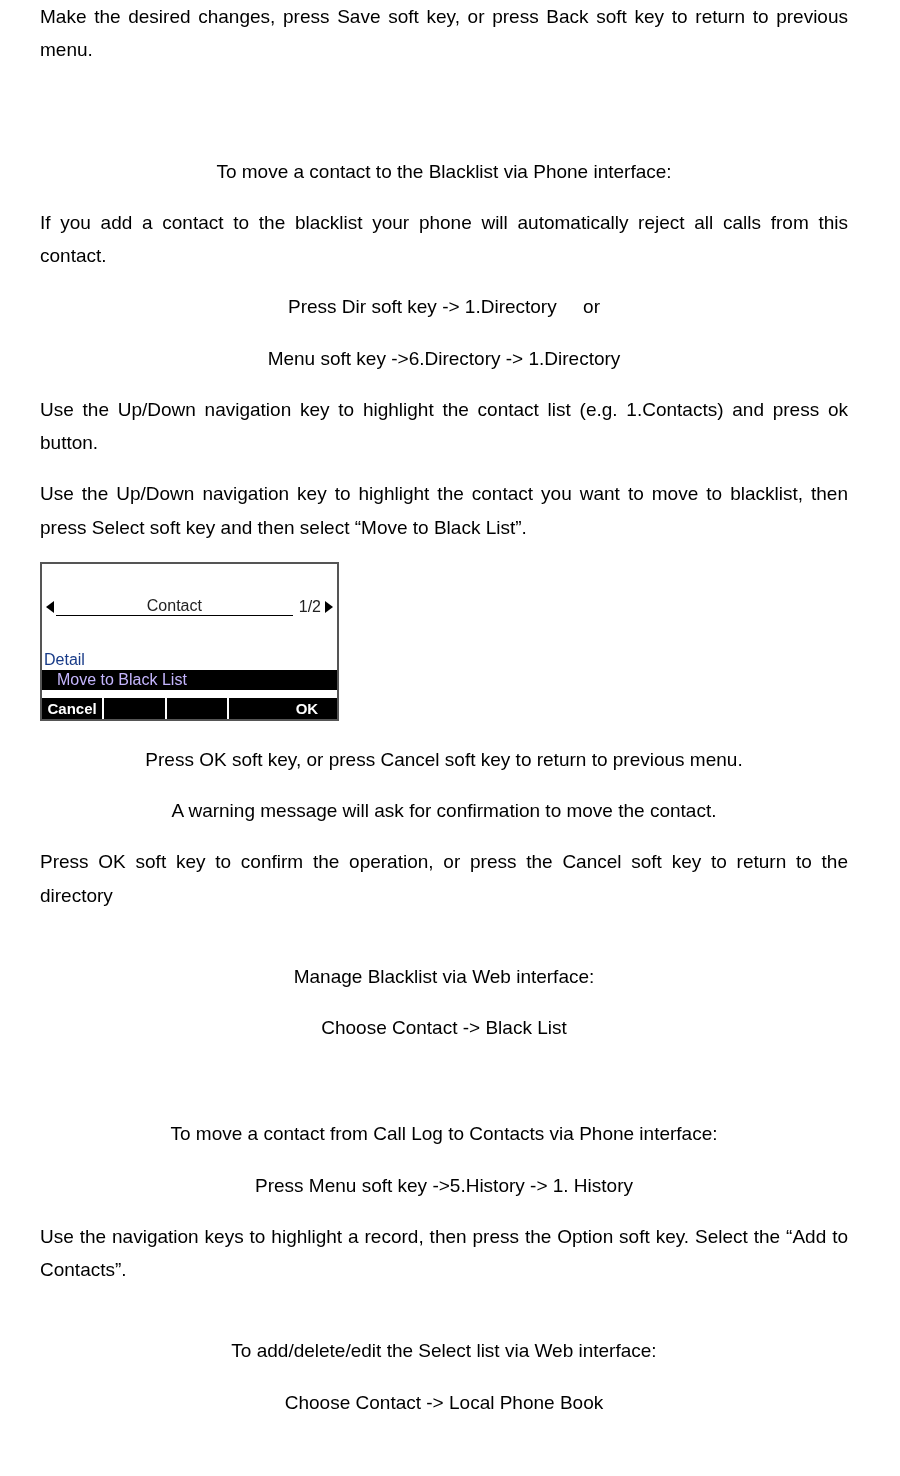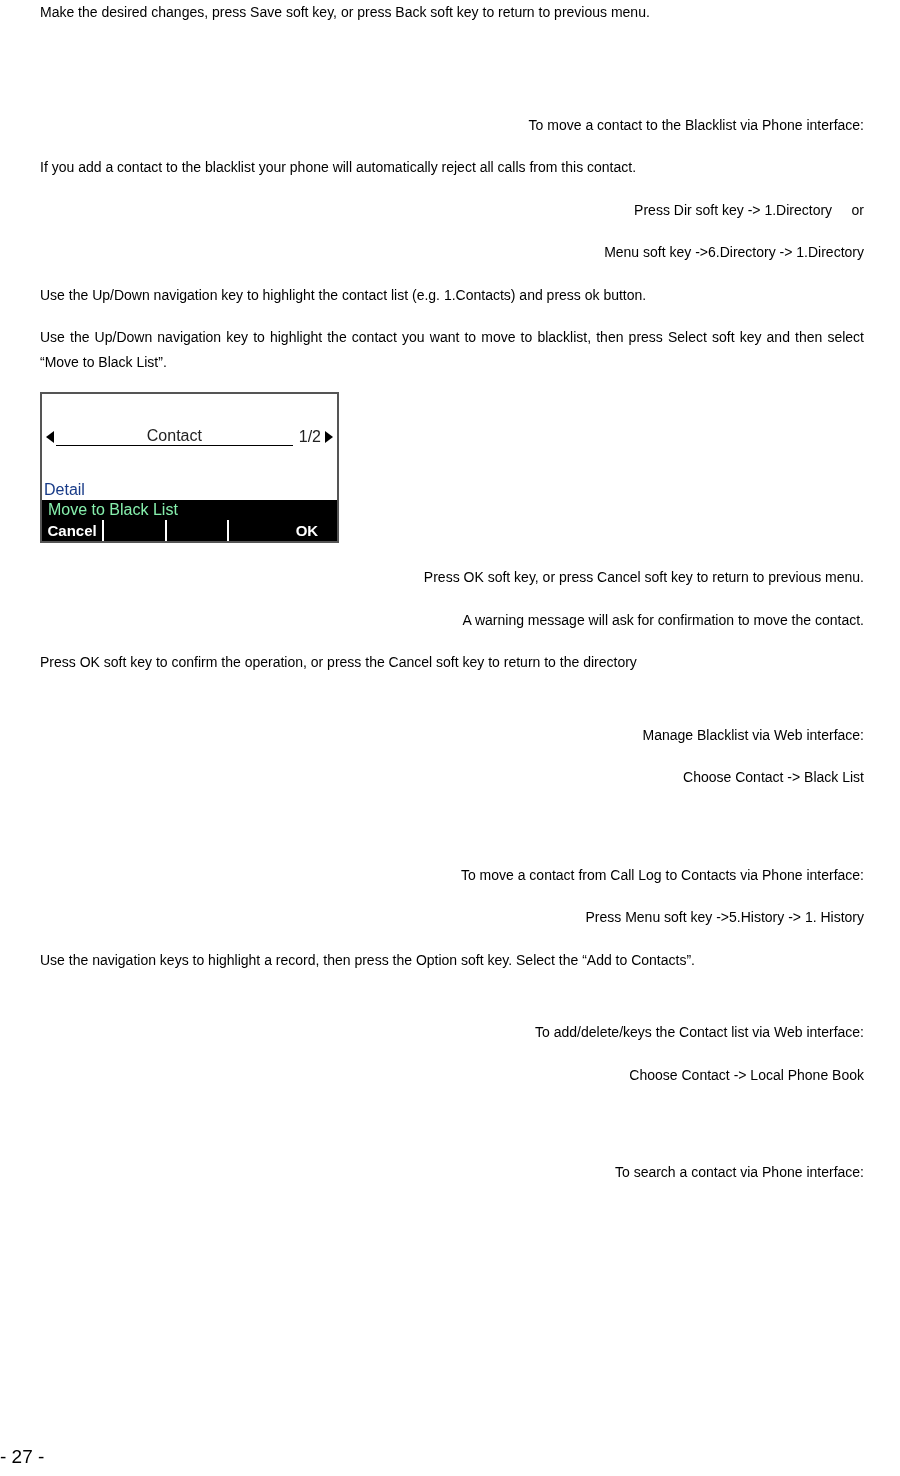--- a/index.html
+++ b/index.html
@@ -10,28 +10,28 @@
     color: #000;
   }
   .page {
     width: 900px;
     min-height: 1476px;
     box-sizing: border-box;
     padding: 0 36px 0 40px;
     position: relative;
   }
   p {
-    font-size: 14px;
+    font-size: 19px;
     line-height: 1.75;
-    margin: 0 0 18px 0;
+    margin: 0 16px 18px 0;
     text-align: justify;
     text-justify: inter-word;
   }
   .tight {
-    text-align: right;
+    text-align: center;
   }
   .spacer-large { height: 70px; }
   .spacer-med { height: 55px; }
   .spacer-small { height: 30px; }
 
   
   .phone-lcd {
     width: 295px;
     border: 2px solid #555;
     background: #fff;
@@ -68,29 +68,30 @@
   }
   .lcd-count {
     margin: 16px 4px;
   }
   .lcd-row {
     padding: 1px 2px;
     color: #173A87;
   }
   .lcd-row-sel {
     background: #000;
-    color: #86efac;
-    padding: 1px 6px;
+    color: #c4b5fd;
+    padding: 1px 15px;
   }
   .lcd-soft {
     display: flex;
     background: #000;
     color: #fff;
     font-weight: bold;
     font-size: 15px;
+    margin-top: 8px;
   }
   .lcd-soft div {
     flex: 1;
     text-align: center;
     padding: 2px 0;
     border-right: 2px solid #fff;
   }
   .lcd-soft div:last-child { border-right: none; padding-left: 48px; }
 
   .footer {
@@ -156,21 +157,21 @@
   <div class="spacer-med"></div>
 
   <p class="tight">To move a contact from Call Log to Contacts via Phone interface:</p>
 
   <p class="tight">Press Menu soft key -&gt;5.History -&gt; 1. History</p>
 
   <p>Use the navigation keys to highlight a record, then press the Option soft key. Select the “Add to Contacts”.</p>
 
   <div class="spacer-small"></div>
 
-  <p class="tight">To add/delete/keys the Contact list via Web interface:</p>
+  <p class="tight">To add/delete/edit the Select list via Web interface:</p>
 
   <p class="tight">Choose Contact -&gt; Local Phone Book</p>
 
   <div class="spacer-med"></div>
 
   <p class="tight">To search a contact via Phone interface:</p>
 
   <div class="footer">- 27 -</div>
 </div>
 

